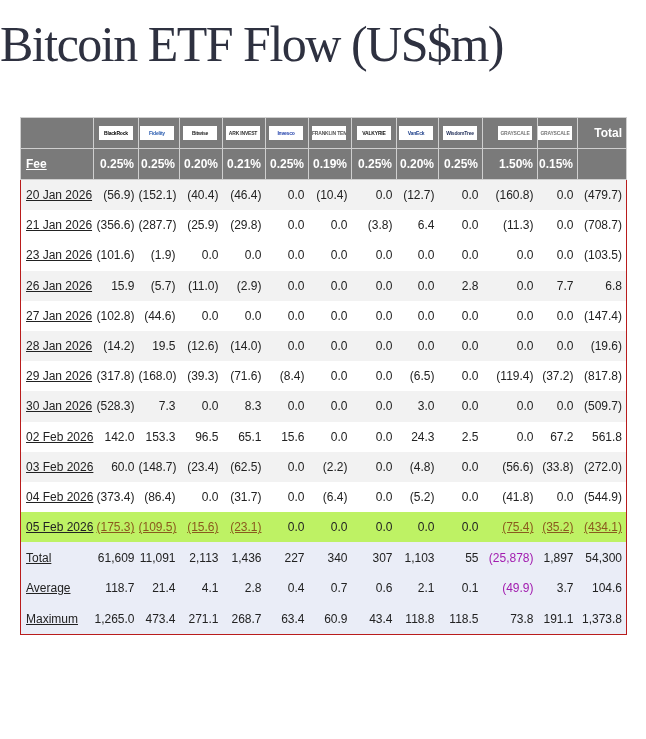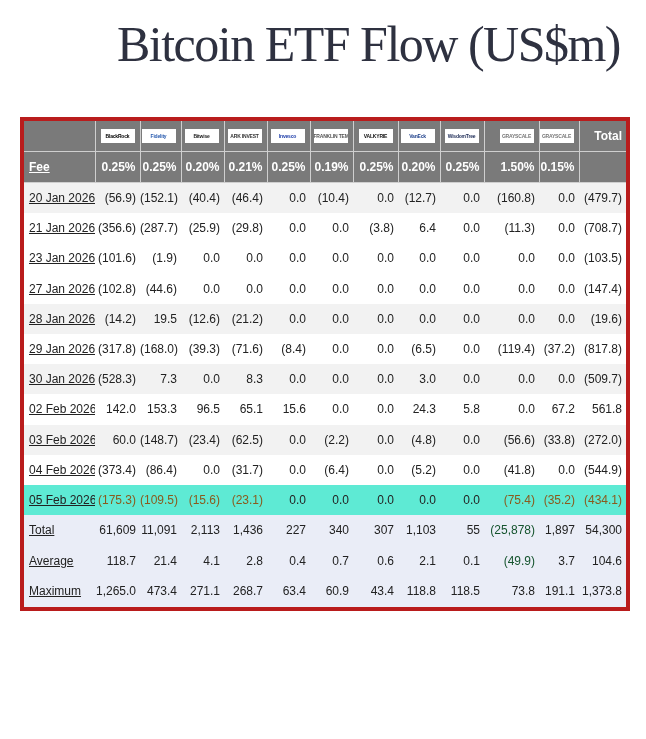--- a/index.html
+++ b/index.html
@@ -1,45 +1,45 @@
 <!DOCTYPE html>
 <html><head>
 <meta charset="utf-8">
 <style>
   html, body { margin:0; padding:0; background:#ffffff; }
   body { width:646px; height:739px; position:relative; overflow:hidden; font-family:"Liberation Sans", sans-serif; }
   .title {
-    position:absolute; left:0; top:14px; width:620px; text-align:right;
+    position:absolute; left:0; top:14px; width:620px; text-align:left;
     font-family:"Liberation Serif", serif; font-size:50px; color:#2e3140; letter-spacing:-1.5px;
     line-height:60px;
   }
   table.flow {
     position:absolute; left:20px; top:117px; width:606px;
     border-collapse:collapse; table-layout:fixed; font-size:12px;
-    border:4px solid #b91c1c;
+    border:1px solid #b91c1c;
   }
   table.flow td, table.flow th { padding:0 4px 0 0; text-align:right; white-space:nowrap; overflow:hidden; }
   table.flow td:first-child, table.flow th:first-child { text-align:left; padding-left:5px;text-decoration:underline; }
   .hdr th { background:#7a7a7a; color:#ffffff; font-weight:bold; border:1px solid #cfcfcf; }
   .logo-row th { height:30px; }
   .tick-row th { height:30px; font-size:12px; }
   .fee-row th { height:30px; font-size:12px; }
   .logo {
     display:inline-block; background:#ffffff; height:14px; line-height:14px; width:34px;
     font-size:5px; text-align:center; vertical-align:middle; overflow:hidden; color:#333;
     margin-right:1px; font-weight:bold; letter-spacing:-0.2px;
   }
   tr.data td { height:30.2px; color:#222; }
   tr.data.odd td { background:#f2f2f2; }
   tr.data.even td { background:#ffffff; }
-  tr.data.hl td { background:#5eead4; }
-  tr.data.hl td.neg { color:#8a5a1d; }
+  tr.data.hl td { background:#bef264; }
+  tr.data.hl td.neg { color:#8a5a1d;text-decoration:underline; }
   td.neg { color:#c9363c; }
   tr.stat td { height:30.5px; background:#eaedf7; color:#222; }
-  tr.stat td.neg { color:#14532d; }
+  tr.stat td.neg { color:#a21caf; }
 </style>
 </head>
 <body>
 
 <div class="title">Bitcoin ETF Flow (US$m)</div>
 
 <table class="flow">
   <colgroup>
     <col style="width:73px">
     <col style="width:45px">
@@ -126,41 +126,56 @@
         <td>0.0</td>
         <td>0.0</td>
         <td>0.0</td>
         <td>0.0</td>
         <td>0.0</td>
         <td>0.0</td>
         <td>0.0</td>
         <td>0.0</td>
         <td class="neg">(103.5)</td>
       </tr>
+      <tr class="data odd">
+        <td>26 Jan 2026</td>
+        <td>15.9</td>
+        <td class="neg">(5.7)</td>
+        <td class="neg">(11.0)</td>
+        <td class="neg">(2.9)</td>
+        <td>0.0</td>
+        <td>0.0</td>
+        <td>0.0</td>
+        <td>0.0</td>
+        <td>2.8</td>
+        <td>0.0</td>
+        <td>7.7</td>
+        <td>6.8</td>
+      </tr>
       <tr class="data even">
         <td>27 Jan 2026</td>
         <td class="neg">(102.8)</td>
         <td class="neg">(44.6)</td>
         <td>0.0</td>
         <td>0.0</td>
         <td>0.0</td>
         <td>0.0</td>
         <td>0.0</td>
         <td>0.0</td>
         <td>0.0</td>
         <td>0.0</td>
         <td>0.0</td>
         <td class="neg">(147.4)</td>
       </tr>
       <tr class="data odd">
         <td>28 Jan 2026</td>
         <td class="neg">(14.2)</td>
         <td>19.5</td>
         <td class="neg">(12.6)</td>
-        <td class="neg">(21.2)</td>
+        <td class="neg">(14.0)</td>
         <td>0.0</td>
         <td>0.0</td>
         <td>0.0</td>
         <td>0.0</td>
         <td>0.0</td>
         <td>0.0</td>
         <td>0.0</td>
         <td class="neg">(19.6)</td>
       </tr>
       <tr class="data even">
@@ -196,21 +211,21 @@
       <tr class="data even">
         <td>02 Feb 2026</td>
         <td>142.0</td>
         <td>153.3</td>
         <td>96.5</td>
         <td>65.1</td>
         <td>15.6</td>
         <td>0.0</td>
         <td>0.0</td>
         <td>24.3</td>
-        <td>5.8</td>
+        <td>2.5</td>
         <td>0.0</td>
         <td>67.2</td>
         <td>561.8</td>
       </tr>
       <tr class="data odd">
         <td>03 Feb 2026</td>
         <td>60.0</td>
         <td class="neg">(148.7)</td>
         <td class="neg">(23.4)</td>
         <td class="neg">(62.5)</td>

